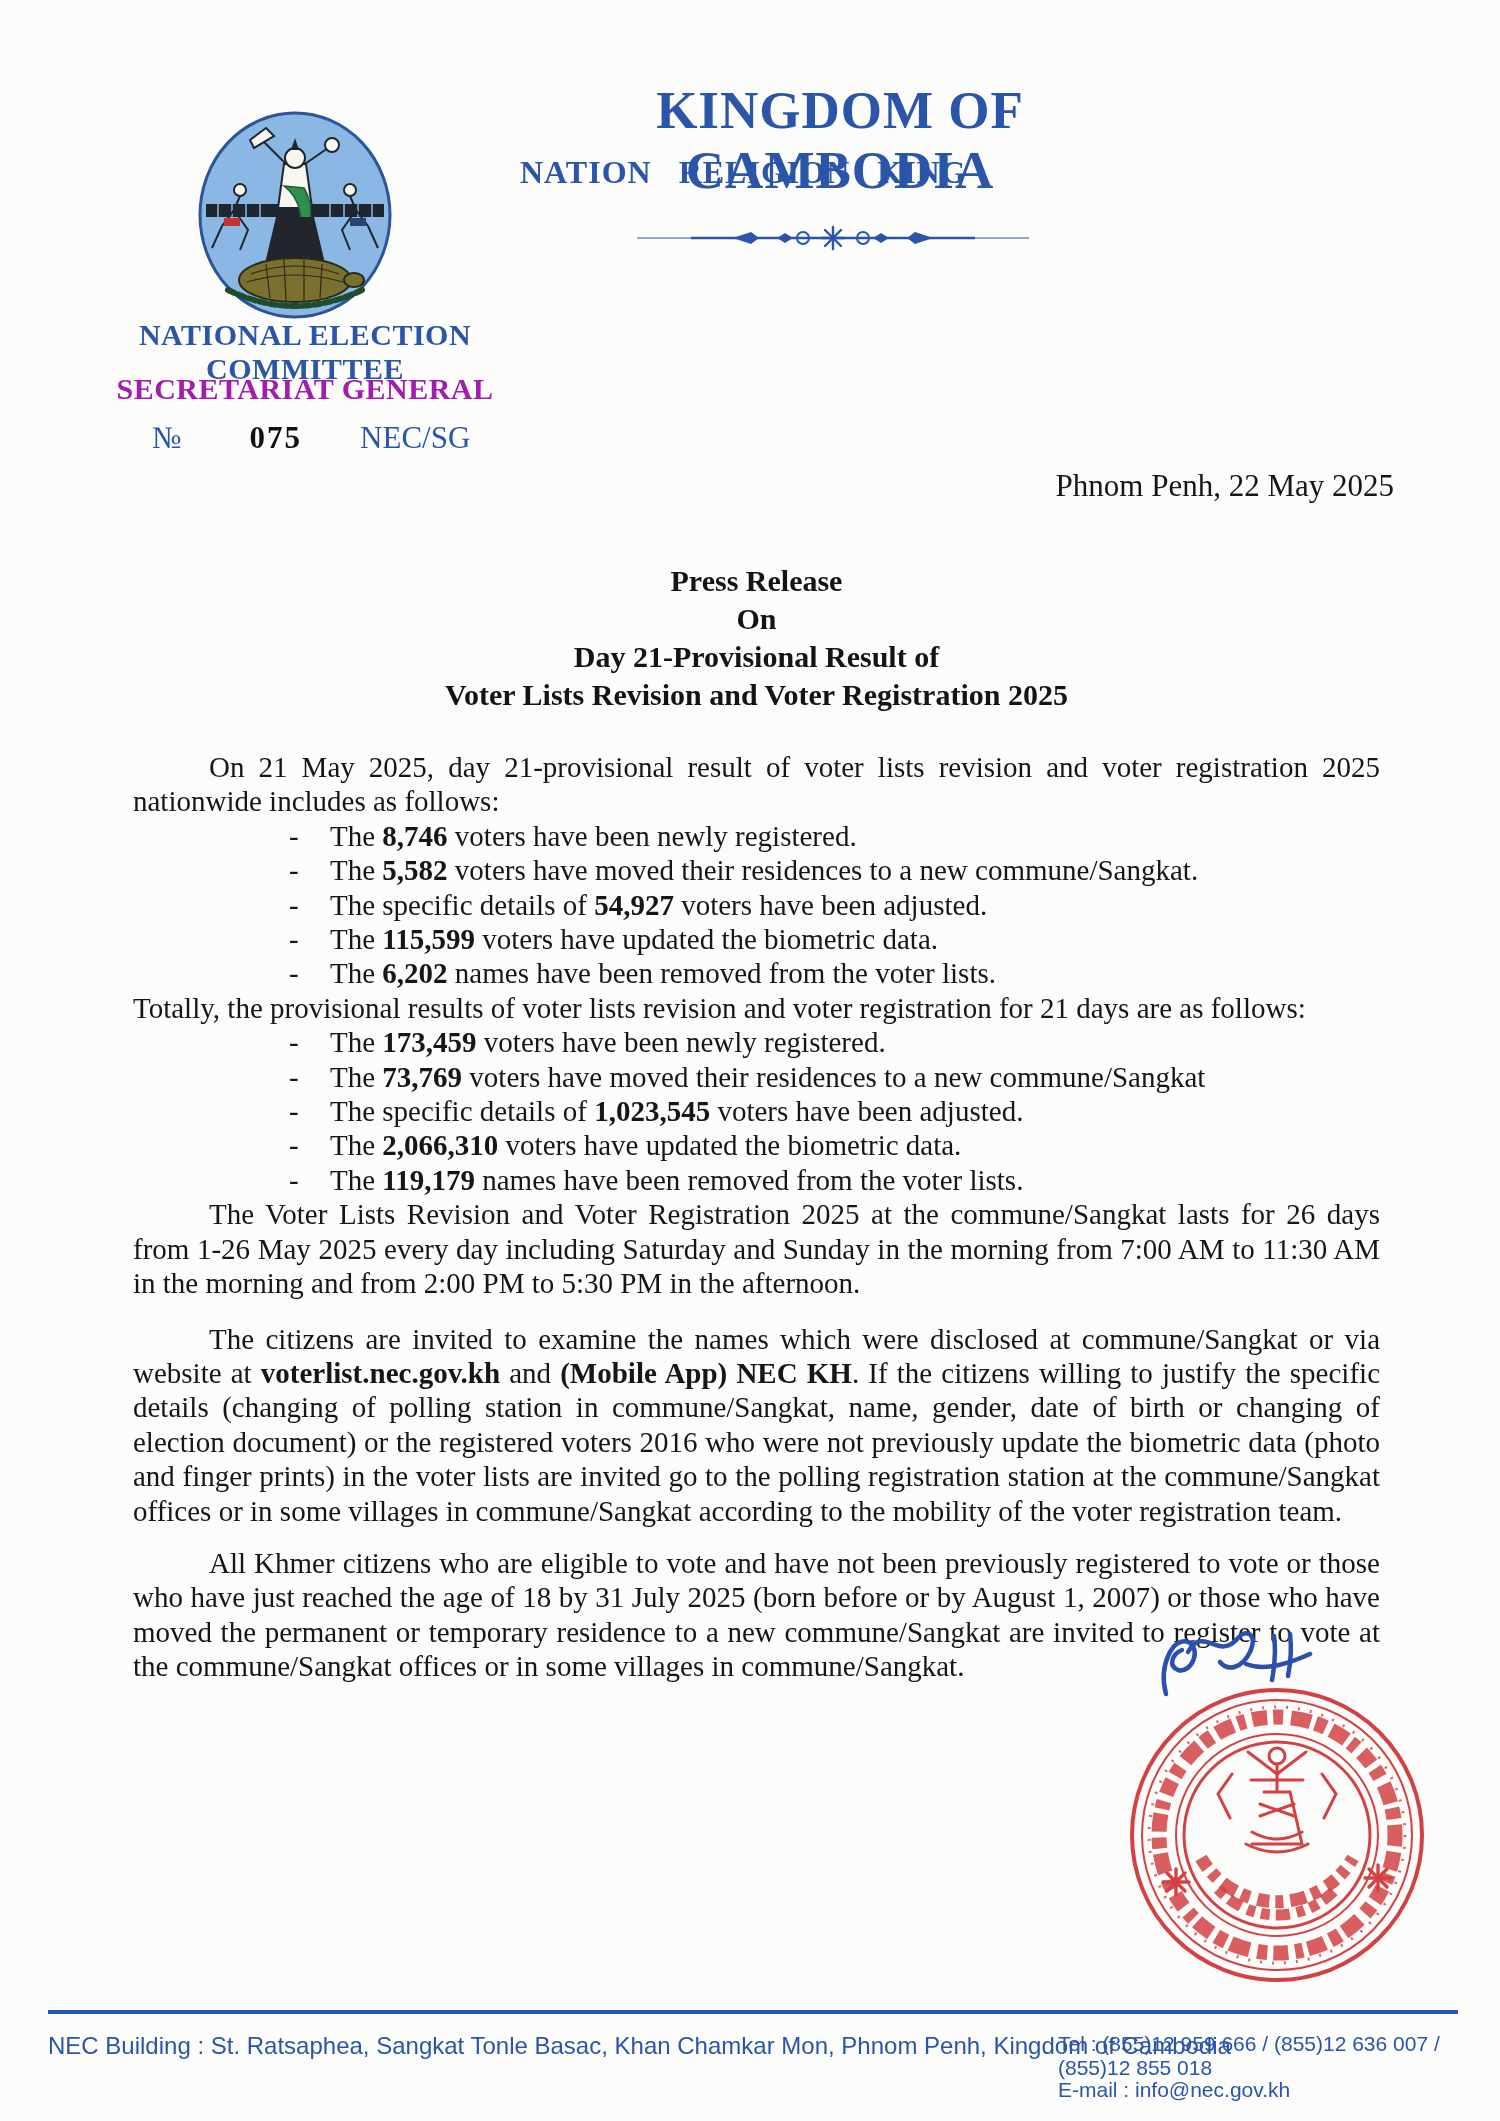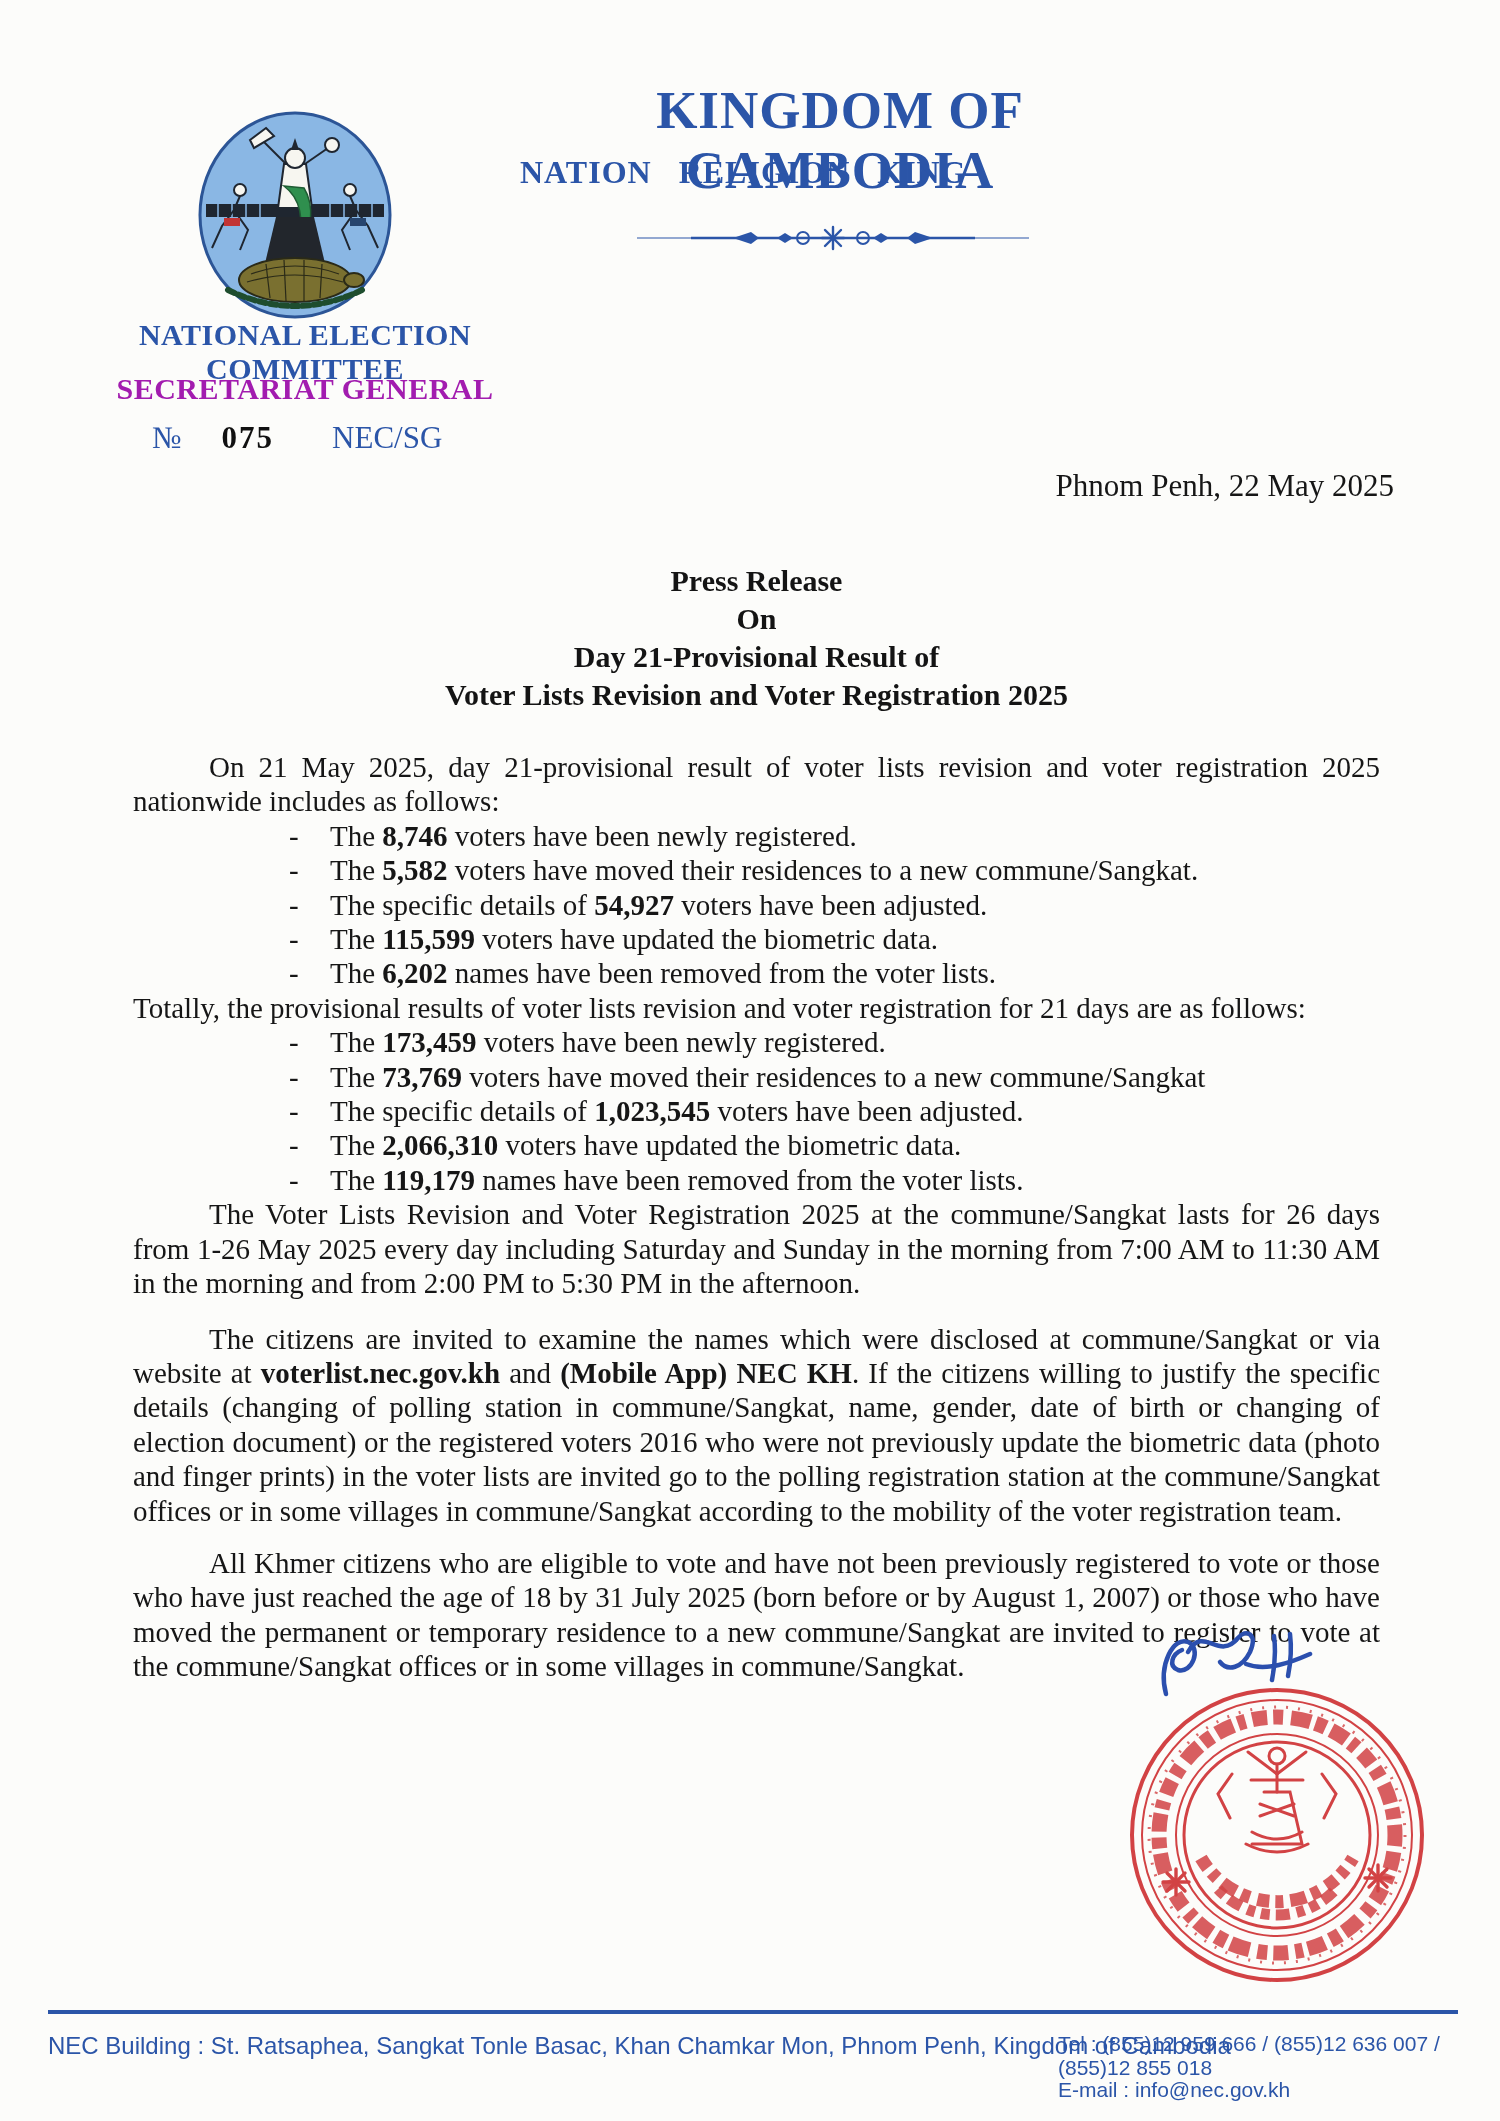--- a/index.html
+++ b/index.html
@@ -28,21 +28,21 @@
   .committee{
     position:absolute;left:40px;top:318px;width:530px;text-align:center;
     font-size:30px;font-weight:bold;color:#2b55a8;letter-spacing:.5px;
   }
   .secretariat{
     position:absolute;left:40px;top:372px;width:530px;text-align:center;
     font-size:30px;font-weight:bold;color:#a21caf;letter-spacing:.5px;
   }
   .numero-line{position:absolute;left:152px;top:420px;font-size:31px;}
   .numero-line .no-sym{color:#2b55a8;}
-  .numero-line .no-val{color:#111;font-weight:bold;margin-left:40px;letter-spacing:2px;}
+  .numero-line .no-val{color:#111;font-weight:bold;margin-left:68px;letter-spacing:2px;}
   .numero-line .no-suf{color:#2b55a8;margin-left:58px;text-align:right;}
   .dateline{
     position:absolute;right:106px;top:468px;font-size:31px;color:#161616;
   }
   
   .doc-title{
     position:absolute;left:133px;top:562px;width:1247px;
     text-align:center;font-size:30px;font-weight:bold;line-height:38px;color:#141414;
   }
   

